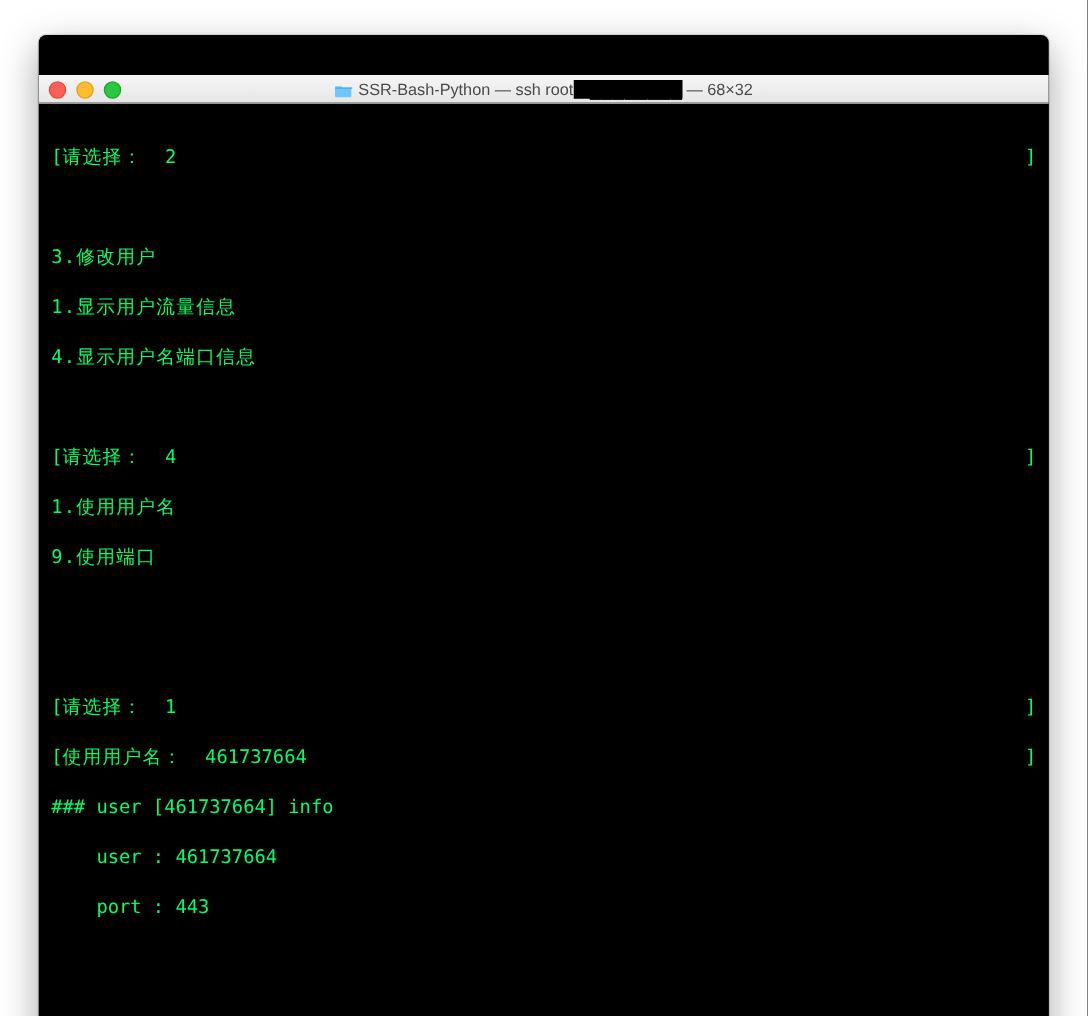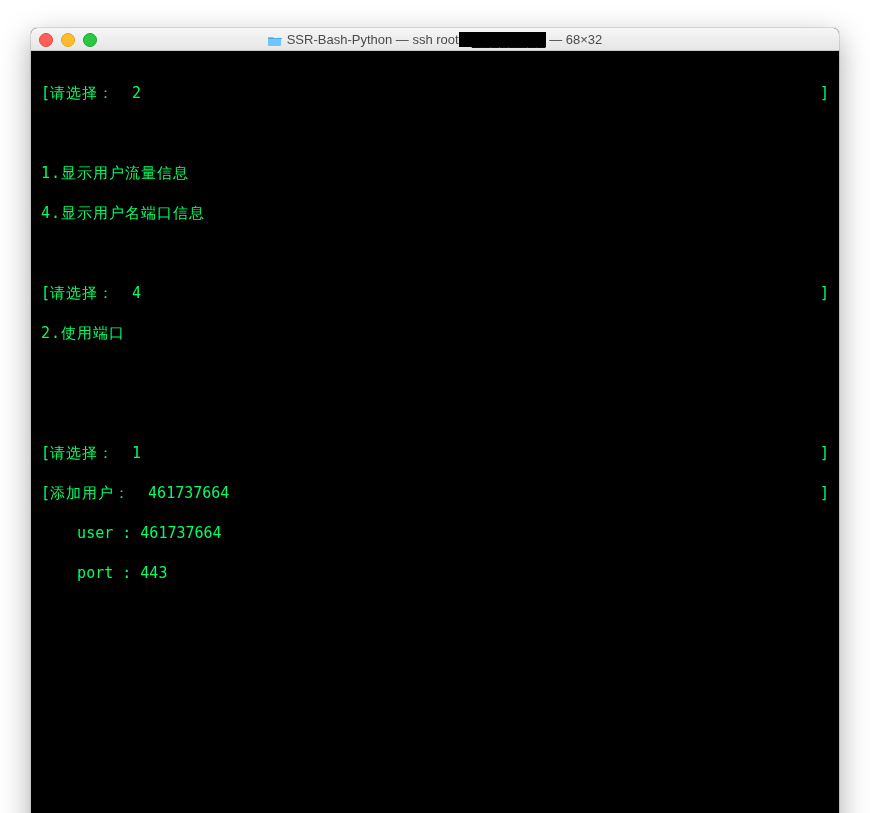--- a/index.html
+++ b/index.html
@@ -20,20 +20,21 @@
     box-shadow: 0 10px 30px rgba(0,0,0,0.35), 0 0 0 1px rgba(0,0,0,0.1);
     overflow: hidden;
     background: #000;
   }
   .titlebar {
     height: 22px;
     background: linear-gradient(#f6f6f6,#e6e6e6);
     border-bottom: 1px solid #c7c7c7;
     display: flex;
     position: relative;
+    margin-top: 32px;
   }
   .traffic {
     display: flex;
     gap: 8px;
     position: absolute;
     left: 8px;
     top: 5px;
   }
   .traffic .dot {
     width: 12px;
@@ -94,29 +95,32 @@
           <path d="M0 3 h14 v1 h-14 z" fill="#4aa8e8"></path>
         </svg>
       </span>
       <span><span>SSR-Bash-Python</span><span> — </span><span>ssh root</span><span style="background:#000;color:#000">@████████</span><span> — </span><span>68×32</span></span>
     </div>
   </div>
 
   <div class="term">
 <div><span>[</span><span class="cjk">请选择：</span>  <span>2</span><span class="bracket-right">]</span></div>
 <div class="blank-line"></div>
+<div class="cjk">3.修改用户</div>
 <div class="cjk">1.显示用户流量信息</div>
 <div class="cjk">4.显示用户名端口信息</div>
 <div class="blank-line"></div>
 <div><span>[</span><span class="cjk">请选择：</span>  <span>4</span><span class="bracket-right">]</span></div>
-<div class="cjk">2.使用端口</div>
+<div class="cjk">1.使用用户名</div>
+<div class="cjk">9.使用端口</div>
 <div class="blank-line"></div>
 <div class="blank-line"></div>
 <div><span>[</span><span class="cjk">请选择：</span>  <span>1</span><span class="bracket-right">]</span></div>
-<div><span>[</span><span class="cjk">添加用户：</span>  <span>461737664</span><span class="bracket-right">]</span></div>
+<div><span>[</span><span class="cjk">使用用户名：</span>  <span>461737664</span><span class="bracket-right">]</span></div>
+<div>### user [461737664] info</div>
 <div>    user : 461737664</div>
 <div>    port : 443</div>
 
 
 
 
 
 
 
 

